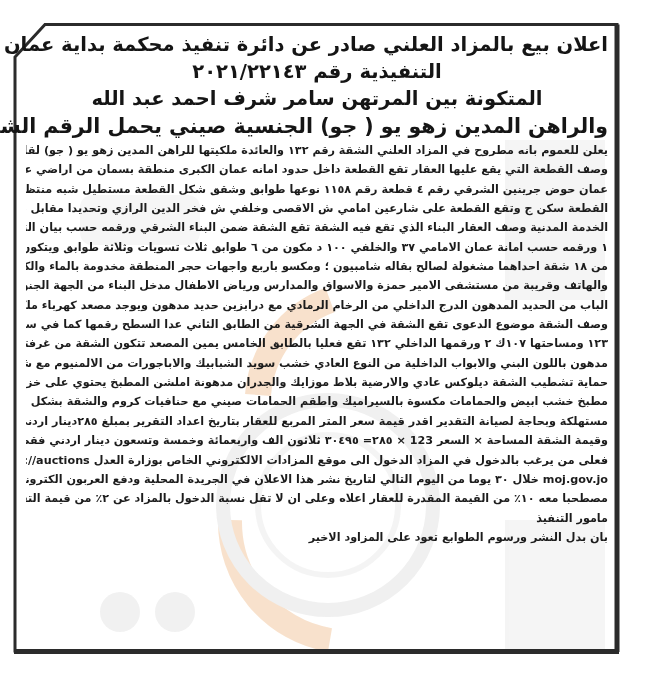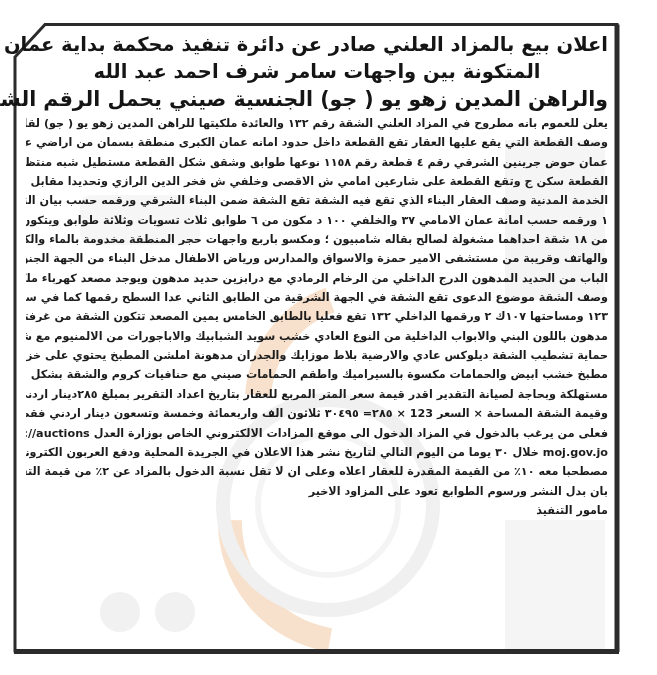--- a/index.html
+++ b/index.html
@@ -101,21 +101,22 @@
 <div class="notice-frame">
   <svg width="610" height="636" viewBox="0 0 610 636" xmlns="http://www.w3.org/2000/svg">
     <path d="M 32 1.5 L 604 1.5 L 604 628 L 2 628 L 2 34 Z" fill="none" stroke="#2b2b2b" stroke-width="3"></path>
     <line x1="604" y1="1.5" x2="604" y2="629" stroke="#2b2b2b" stroke-width="5"></line>
     <line x1="1" y1="628.5" x2="606" y2="628.5" stroke="#2b2b2b" stroke-width="5"></line>
   </svg>
 </div>
 
 <div class="notice-content">
   <p class="headline">اعلان بيع بالمزاد العلني صادر عن دائرة تنفيذ محكمة بداية عمان في القضية</p>
-  <p class="headline">المتكونة بين واجهات سامر شرف احمد عبد الله</p>
+  <p class="headline">التنفيذية رقم ٢٠٢١/٢٢١٤٣</p>
+  <p class="headline">المتكونة بين المرتهن سامر شرف احمد عبد الله</p>
   <p class="headline last large">والراهن المدين زهو يو ( جو) الجنسية صيني يحمل الرقم الشخصي ٠٠٠٢٠٦٤٤٢٧</p>
 
   <div class="body-text">
     <span class="body-line">يعلن للعموم بانه مطروح في المزاد العلني الشقة رقم ١٣٢ والعائدة ملكيتها للراهن المدين زهو يو ( جو) لقاء دين المرتهن</span>
     <span class="body-line">وصف القطعة التي يقع عليها العقار تقع القطعة داخل حدود امانه عمان الكبرى منطقة بسمان من اراضي عمان قرية</span>
     <span class="body-line">عمان حوض جرينين الشرقي رقم ٤ قطعة رقم ١١٥٨ نوعها طوابق وشقق شكل القطعة مستطيل شبه منتظم وتنظيم</span>
     <span class="body-line">القطعة سكن ج وتقع القطعة على شارعين امامي ش الاقصى وخلفي ش فخر الدين الرازي وتحديدا مقابل ديوان</span>
     <span class="body-line">الخدمة المدنية  وصف العقار البناء الذي تقع فيه الشقة تقع الشقة ضمن البناء الشرقي ورقمه حسب بيان التغيير</span>
     <span class="body-line">١ ورقمه حسب امانة عمان الامامي ٣٧ والخلفي ١٠٠ د مكون من ٦ طوابق ثلاث تسويات وثلاثة طوابق ويتكون البناء</span>
     <span class="body-line">من ١٨ شقة احداهما مشغولة لصالح بقاله شامبيون ؛ ومكسو باربع واجهات حجر المنطقة مخدومة بالماء والكهرباء</span>
@@ -124,16 +125,16 @@
     <span class="body-line">وصف الشقة موضوع الدعوى تقع الشقة في الجهة الشرقية من الطابق الثاني عدا السطح رقمها كما في سند التسجيل</span>
     <span class="body-line">١٢٣ ومساحتها ١٠٧ك ٢ ورقمها الداخلي ١٣٢ تقع فعليا بالطابق الخامس  يمين المصعد تتكون الشقة من غرفتين نوم</span>
     <span class="body-line">مدهون باللون البني والابواب الداخلية من النوع العادي خشب سويد الشبابيك والاباجورات من الالمنيوم مع شبك</span>
     <span class="body-line">حماية تشطيب الشقة ديلوكس عادي والارضية بلاط موزايك والجدران مدهونة املشن المطبخ يحتوي على خزائن</span>
     <span class="body-line">مطبخ خشب ابيض والحمامات مكسوة بالسيراميك واطقم الحمامات صيني مع حنافيات كروم والشقة بشكل عام</span>
     <span class="body-line">مستهلكة وبحاجة لصيانة التقدير اقدر قيمة سعر المتر المربع للعقار بتاريخ اعداد التقرير بمبلغ ٢٨٥دينار اردني</span>
     <span class="body-line">وقيمة الشقة المساحة × السعر 123 × ٢٨٥= ٣٠٤٩٥ ثلاثون الف واربعمائة وخمسة وتسعون دينار اردني فقط</span>
     <span class="body-line">فعلى من يرغب بالدخول في المزاد الدخول الى موقع المزادات الالكتروني الخاص بوزارة العدل https://auctions.</span>
     <span class="body-line">moj.gov.jo خلال ٣٠ يوما من اليوم التالي لتاريخ نشر هذا الاعلان في الجريدة المحلية ودفع العربون الكتروني</span>
     <span class="body-line">مصطحبا معه ١٠٪ من القيمة المقدرة للعقار اعلاه وعلى ان لا تقل نسبة الدخول بالمزاد عن ٢٪ من قيمة التقدير علما</span>
+    <span class="body-line short">مامور التنفيذ</span>
     <span class="body-line short">بان بدل النشر ورسوم الطوابع تعود على المزاود الاخير</span>
-    <span class="body-line short">مامور التنفيذ</span>
   </div>
 </div>
 
 </body></html>

